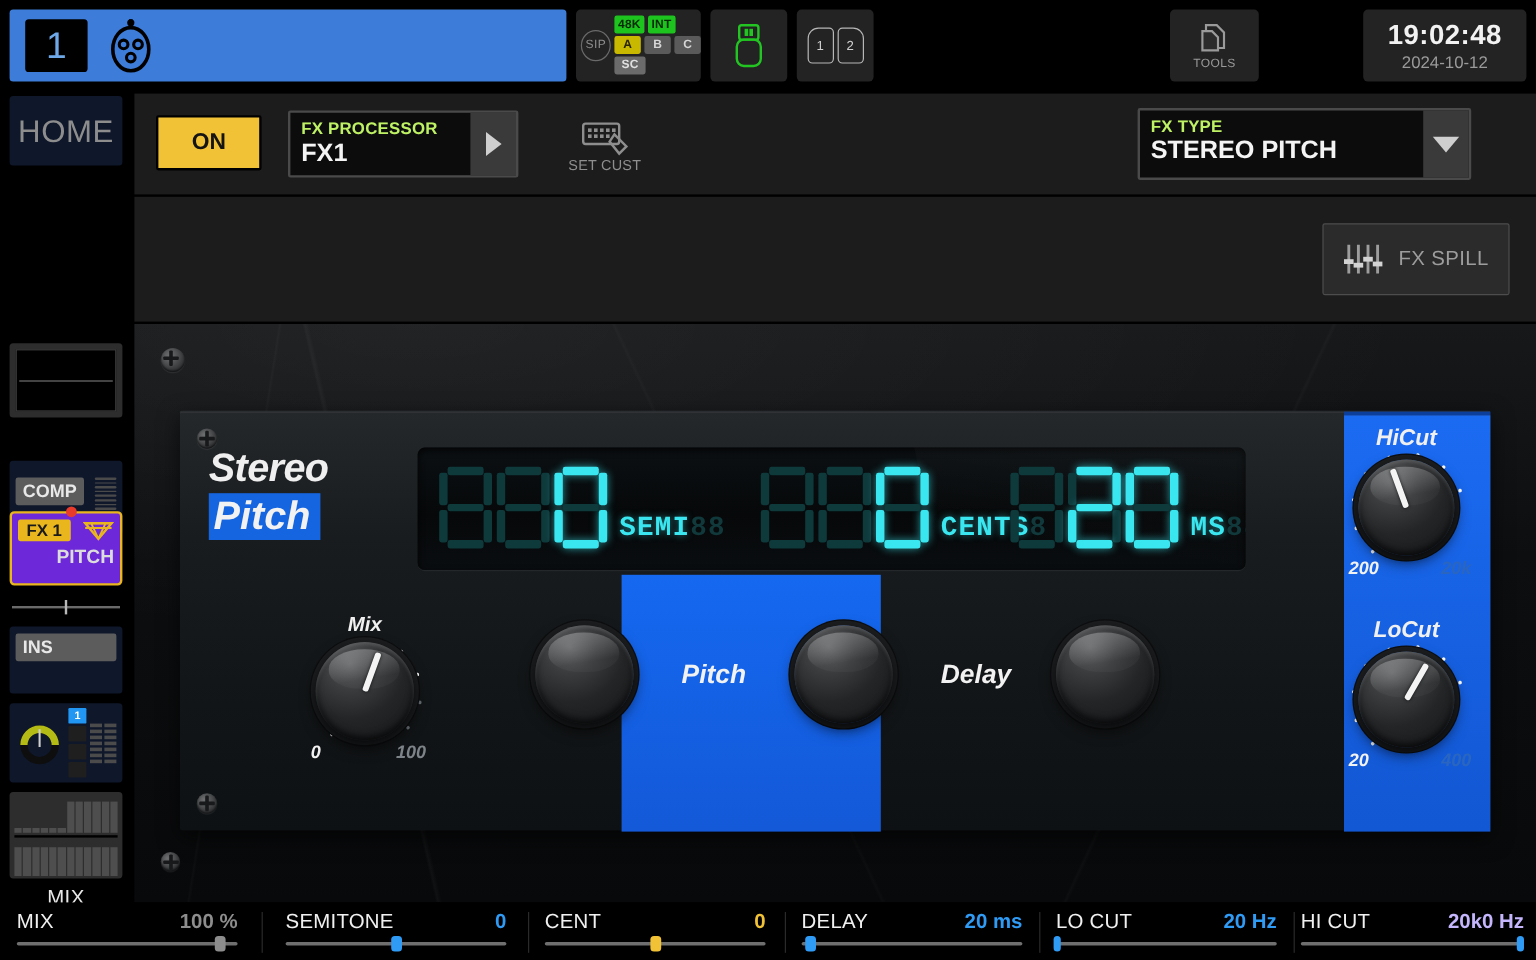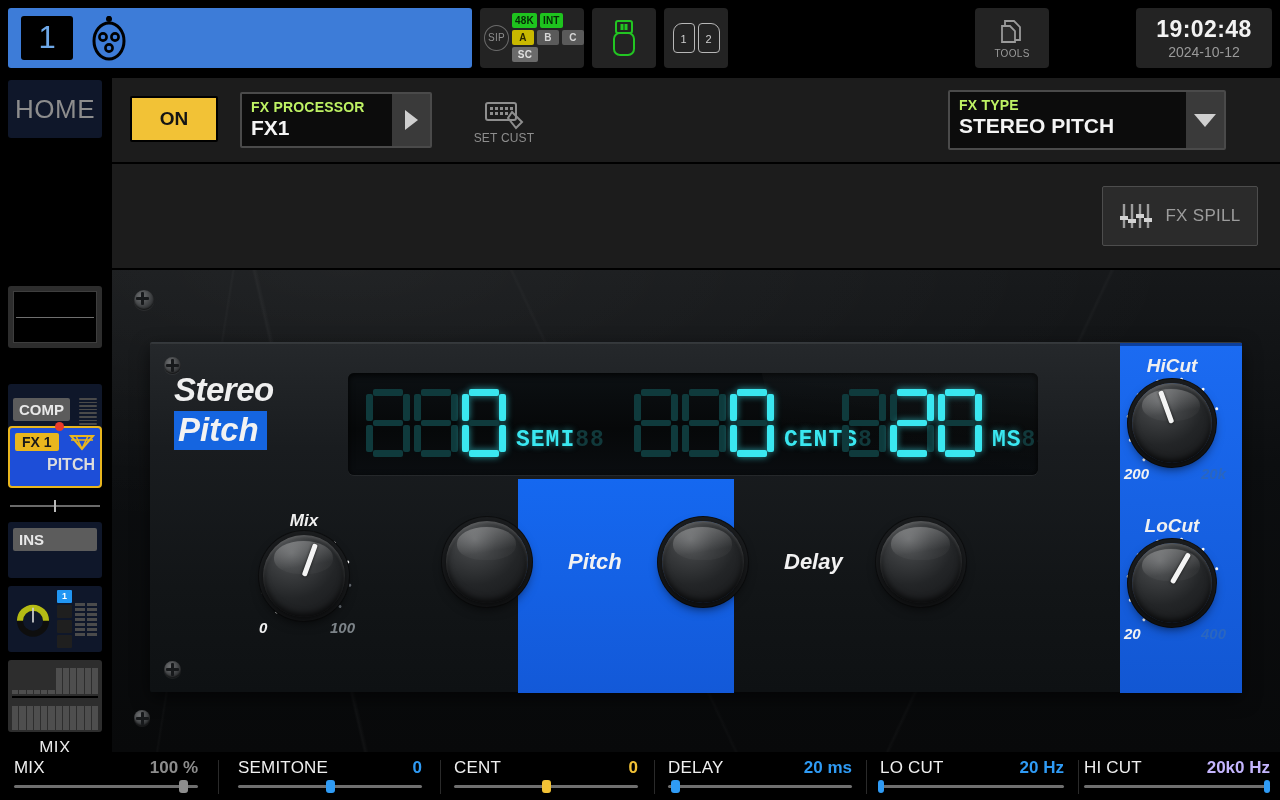--- a/index.html
+++ b/index.html
@@ -89,21 +89,21 @@
   }
   .gate-led { width: 9px; height: 9px; background: #1d1d1d; margin: 4px 0 0 4px; }
 
   #sb-eq { top: 210px; height: 62px; background: #2d2d2d; padding: 5px; }
   .eq-win { width: 100%; height: 100%; background: #000; border: 1px solid #3e3e3e; position: relative; }
   .eq-line { position: absolute; left: 2px; right: 2px; top: 50%; height: 1px; background: #6f6f6f; }
 
   #sb-comp { top: 280px; height: 62px; padding: 14px 5px; display: flex; margin-top: 28px; }
 
   #sb-fx {
-    top: 350px; height: 62px; background: #1d4ed8; border: 2px solid #e9b61e;
+    top: 350px; height: 62px; background: #6d28d9; border: 2px solid #e9b61e;
     border-radius: 4px; padding: 4px 5px;
   }
   .fx-dot {
     position: absolute; left: 45px; top: -6px; width: 9px; height: 9px;
     border-radius: 50%; background: #e83b2b;
   }
   .fx-top { display: flex; align-items: center; justify-content: space-between; }
   .fx-tag {
     background: #e9b61e; color: #1a1a1a; font-weight: 700; font-size: 14px;
     border-radius: 2px; padding: 1px 7px;

